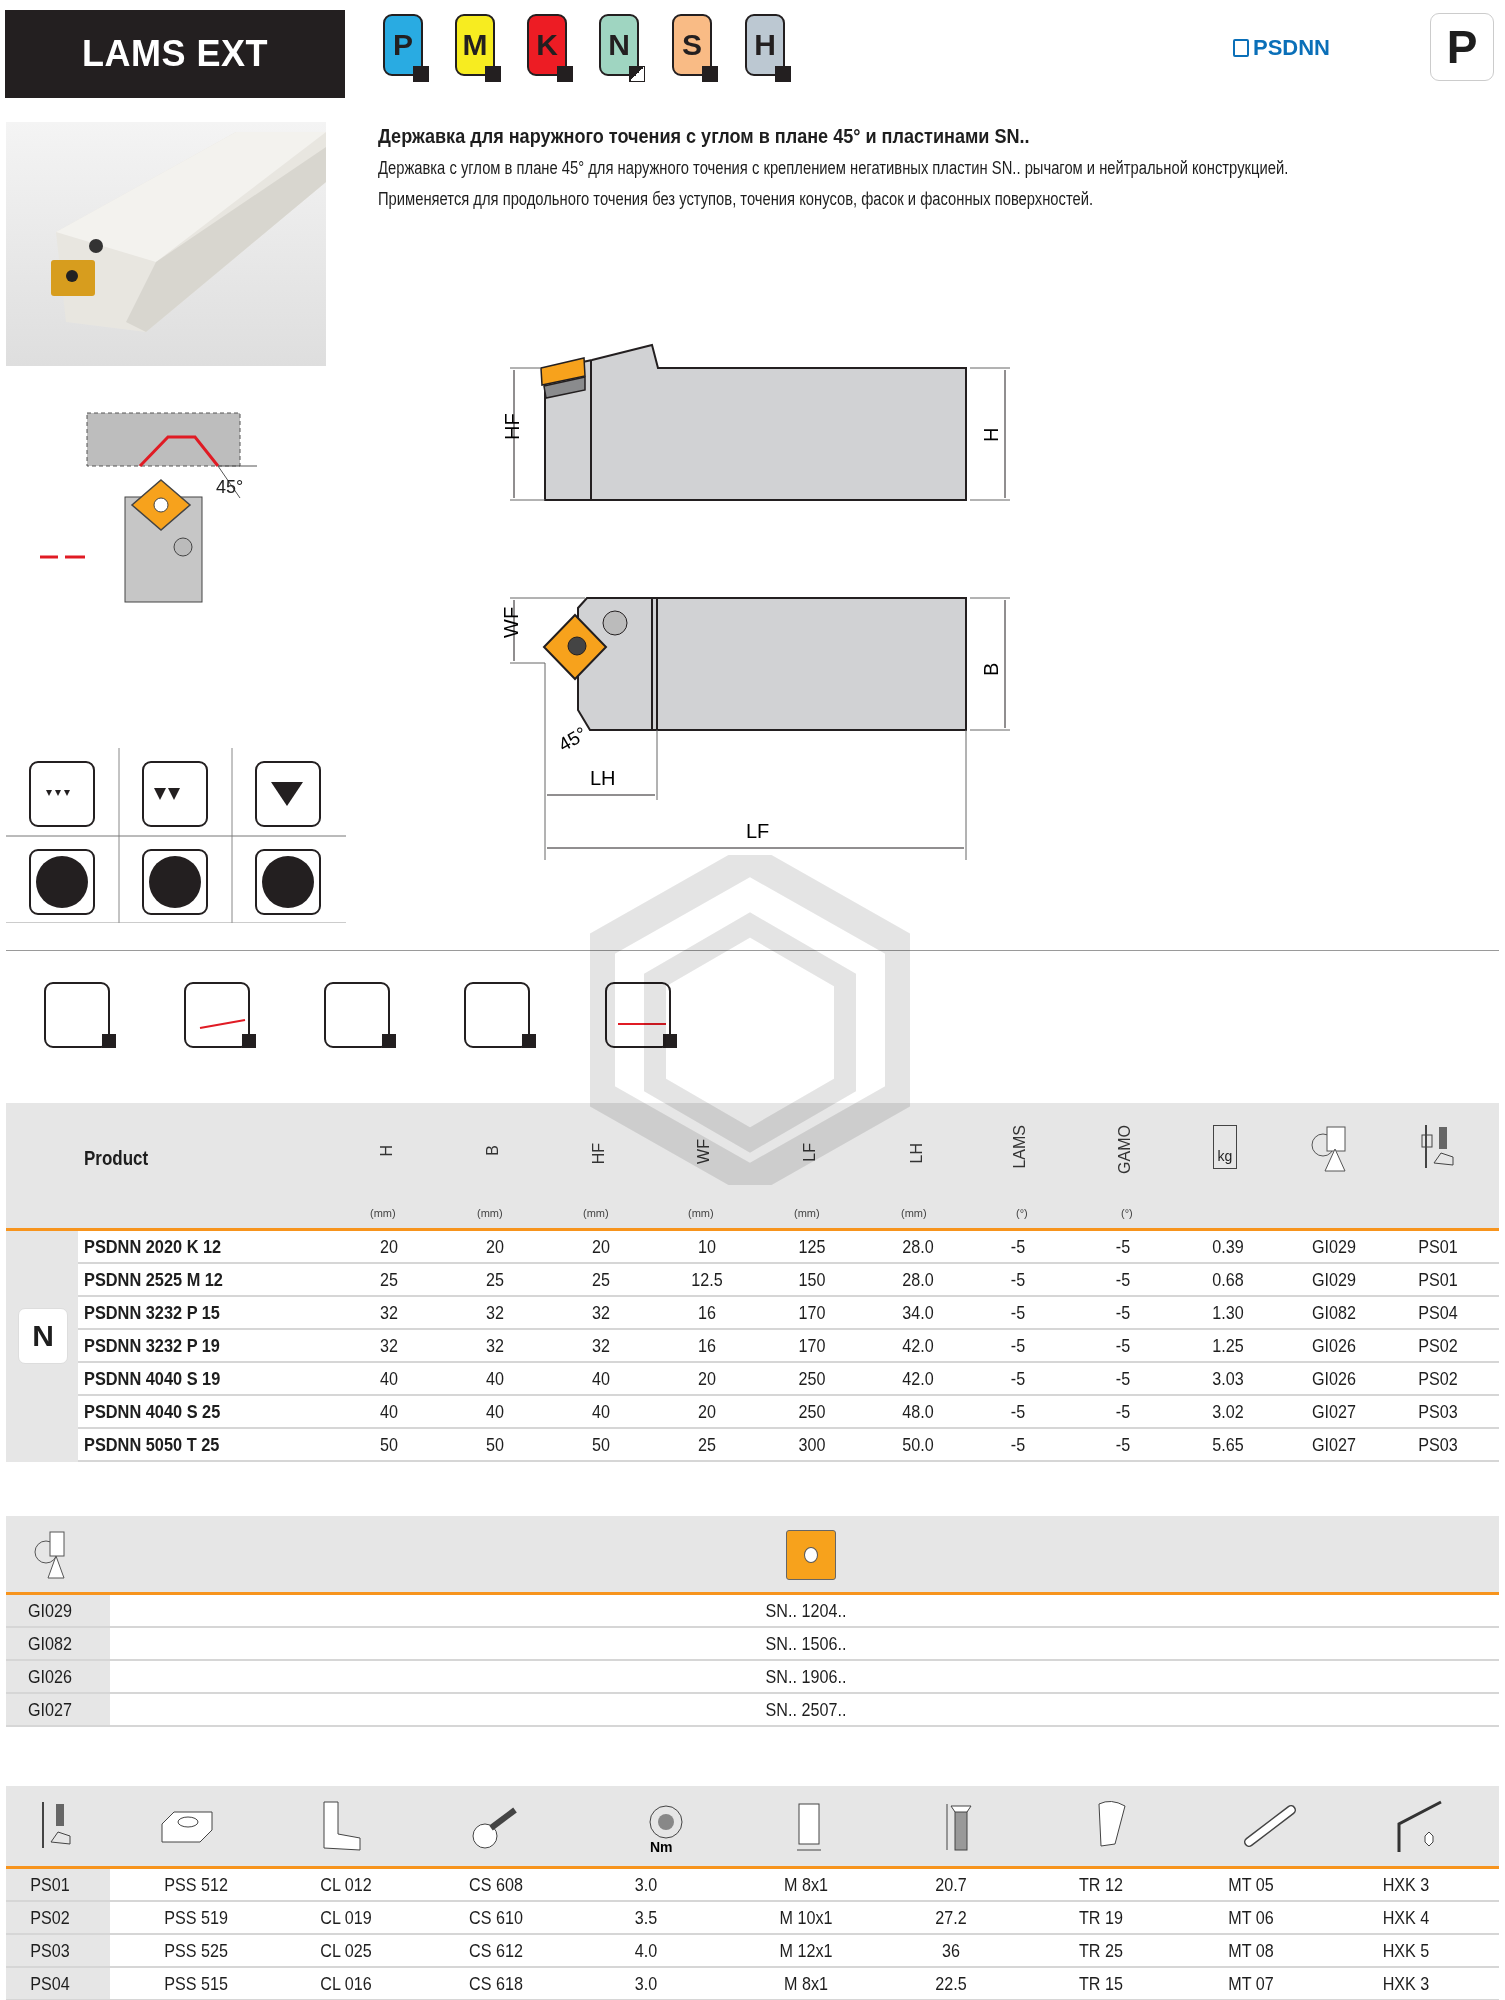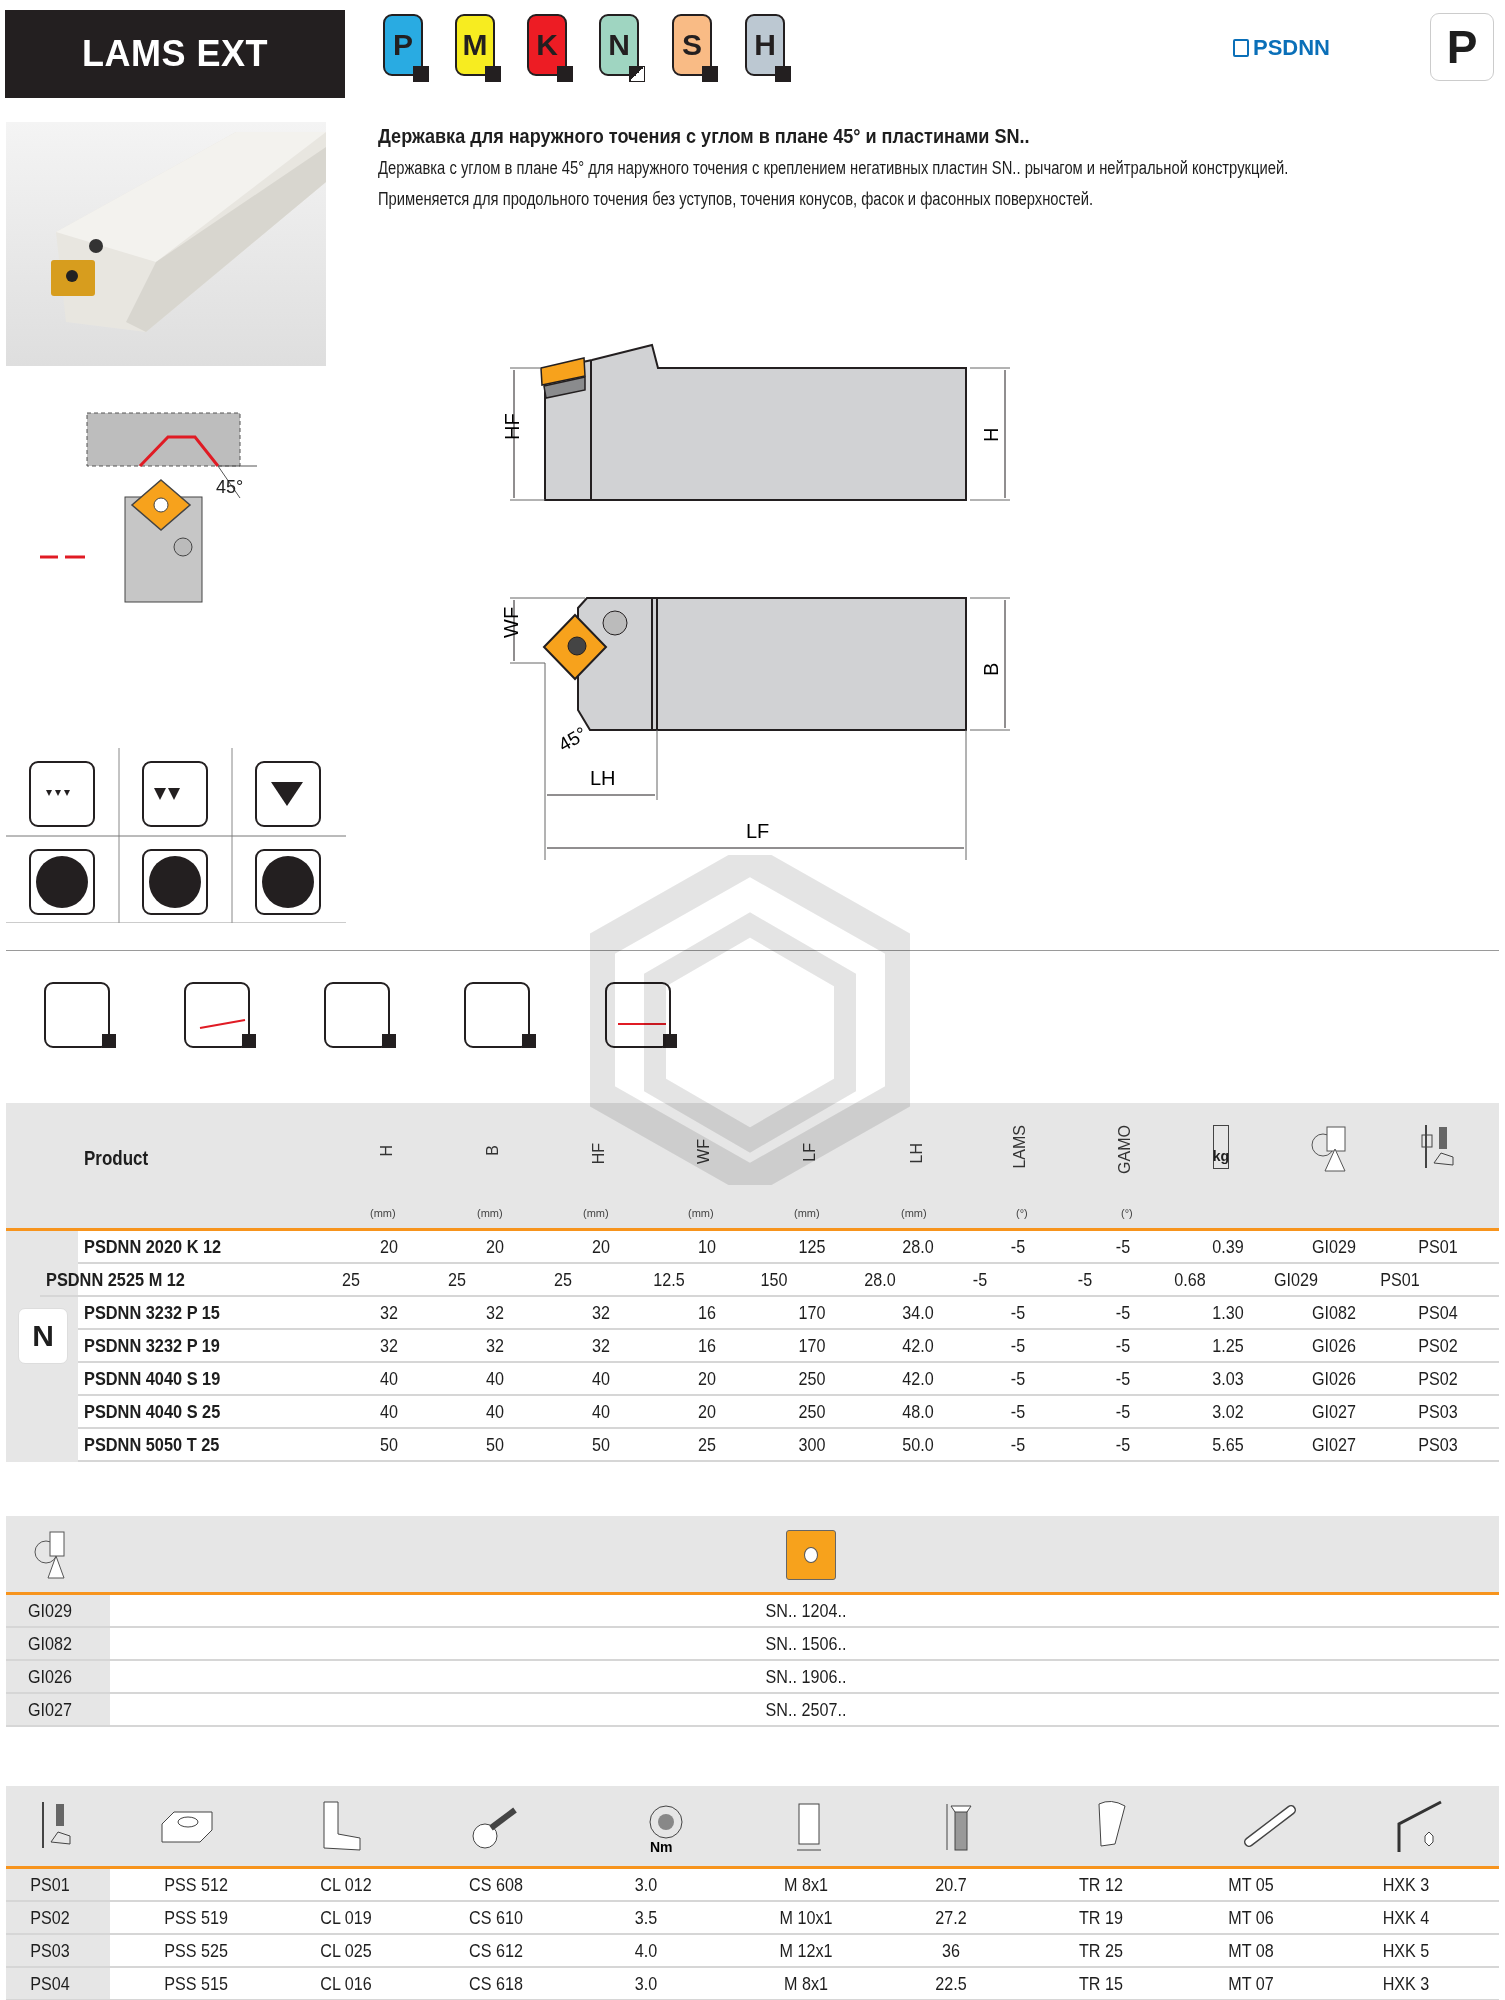--- a/index.html
+++ b/index.html
@@ -208,21 +208,21 @@
   <div class="thead" style="height:125px;">
     <div class="abs" style="left:78px;top:44px;font-size:20px;font-weight:bold;transform:scaleX(0.85);transform-origin:left;">Product</div>
     <div class="vert" style="left:372px;top:42px;">H</div>
     <div class="vert" style="left:478px;top:42px;">B</div>
     <div class="vert" style="left:584px;top:40px;">HF</div>
     <div class="vert" style="left:689px;top:36px;">WF</div>
     <div class="vert" style="left:795px;top:40px;">LF</div>
     <div class="vert" style="left:902px;top:40px;">LH</div>
     <div class="vert" style="left:1005px;top:22px;">LAMS</div>
     <div class="vert" style="left:1110px;top:22px;">GAMO</div>
-    <div class="abs" style="left:1207px;top:22px;width:16px;height:44px;border:1.5px solid #444;font-weight:bold;font-size:14px;display:flex;align-items:flex-end;justify-content:center;padding-bottom:4px;box-sizing:border-box;">kg</div>
+    <div class="abs" style="left:1207px;top:22px;width:24px;height:44px;border:1.5px solid #444;font-weight:normal;font-size:14px;display:flex;align-items:flex-end;justify-content:center;padding-bottom:4px;box-sizing:border-box;">kg</div>
     <div class="abs" style="left:1305px;top:20px;">
       <svg width="40" height="50">
           <circle cx="12" cy="22" r="11" fill="none" stroke="#555"></circle>
           <rect x="16" y="4" width="18" height="24" fill="#fff" stroke="#555"></rect>
           <polygon points="24,26 34,48 14,48" fill="#fff" stroke="#555"></polygon>
         </svg>
     </div>
     <div class="abs" style="left:1413px;top:20px;">
       <svg width="40" height="50">
           <line x1="7" y1="2" x2="7" y2="45" stroke="#444" stroke-width="2"></line>
@@ -251,21 +251,21 @@
       <span class="cell" style="left:503px;width:40px;">20</span>
       <span class="cell" style="left:604px;width:50px;">10</span>
       <span class="cell" style="left:709px;width:50px;">125</span>
       <span class="cell" style="left:815px;width:50px;">28.0</span>
       <span class="cell" style="left:925px;width:30px;">-5</span>
       <span class="cell" style="left:1030px;width:30px;">-5</span>
       <span class="cell" style="left:1125px;width:50px;">0.39</span>
       <span class="cell" style="left:1226px;width:60px;">GI029</span>
       <span class="cell" style="left:1335px;width:50px;">PS01</span>
     </div>
-    <div class="row" style="margin-left:34px;">
+    <div class="row" style="margin-left:72px;">
       <span class="pname" style="left:6px;">PSDNN 2525 M 12</span>
       <span class="cell" style="left:291px;width:40px;">25</span>
       <span class="cell" style="left:397px;width:40px;">25</span>
       <span class="cell" style="left:503px;width:40px;">25</span>
       <span class="cell" style="left:604px;width:50px;">12.5</span>
       <span class="cell" style="left:709px;width:50px;">150</span>
       <span class="cell" style="left:815px;width:50px;">28.0</span>
       <span class="cell" style="left:925px;width:30px;">-5</span>
       <span class="cell" style="left:1030px;width:30px;">-5</span>
       <span class="cell" style="left:1125px;width:50px;">0.68</span>

